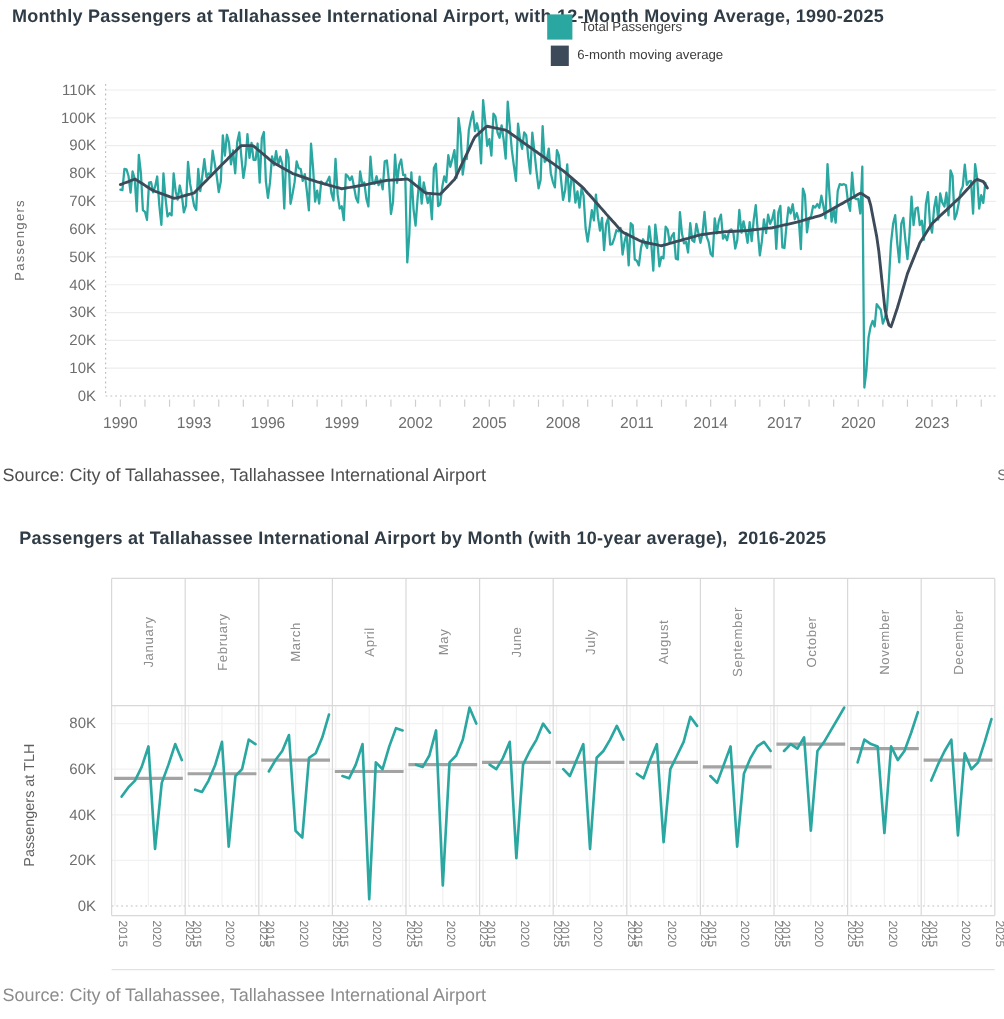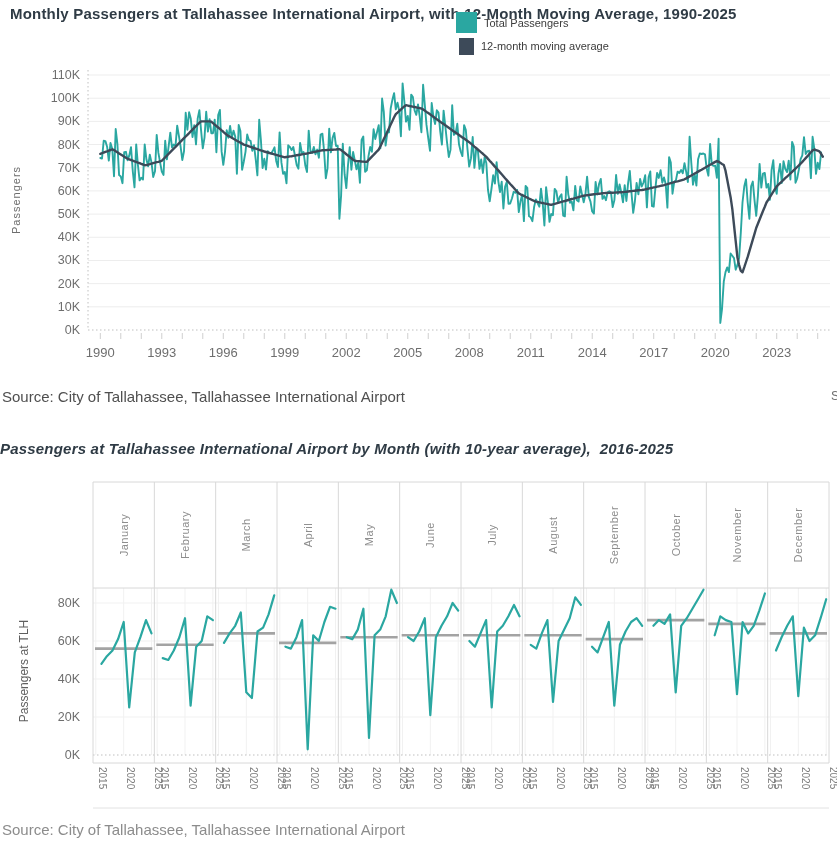--- a/index.html
+++ b/index.html
@@ -116,30 +116,30 @@
       <path d="M100.3 153.8L102.0 153.2L103.7 152.5L105.4 151.9L107.1 151.3L108.8 150.6L110.5 150.0L112.3 149.3L114.0 150.1L115.7 151.2L117.4 152.3L119.1 153.4L120.8 154.5L122.5 155.6L124.2 156.7L125.9 157.8L127.6 158.7L129.3 159.4L131.0 160.0L132.8 160.7L134.5 161.3L136.2 161.9L137.9 162.6L139.6 163.2L141.3 163.9L143.0 164.5L144.7 165.2L146.4 165.1L148.1 164.6L149.8 164.2L151.5 163.7L153.2 163.2L155.0 162.7L156.7 162.2L158.4 161.8L160.1 161.3L161.8 160.8L163.5 159.0L165.2 157.3L166.9 155.6L168.6 153.8L170.3 152.1L172.0 150.4L173.7 148.6L175.5 146.9L177.2 145.1L178.9 143.4L180.6 141.7L182.3 139.9L184.0 138.2L185.7 136.5L187.4 134.8L189.1 133.1L190.8 131.3L192.5 129.6L194.2 127.9L196.0 126.2L197.7 124.5L199.4 122.8L201.1 121.4L202.8 121.4L204.5 121.4L206.2 121.4L207.9 121.4L209.6 121.4L211.3 121.7L213.0 123.1L214.7 124.6L216.4 126.0L218.2 127.5L219.9 128.9L221.6 130.4L223.3 131.8L225.0 133.3L226.7 134.7L228.4 135.9L230.1 136.8L231.8 137.8L233.5 138.8L235.2 139.7L236.9 140.7L238.7 141.7L240.4 142.6L242.1 143.6L243.8 144.6L245.5 145.1L247.2 145.7L248.9 146.3L250.6 146.9L252.3 147.5L254.0 148.0L255.7 148.6L257.4 149.2L259.2 149.8L260.9 150.4L262.6 150.9L264.3 151.5L266.0 152.0L267.7 152.5L269.4 153.0L271.1 153.4L272.8 153.9L274.5 154.4L276.2 154.9L277.9 155.4L279.6 155.9L281.4 156.3L283.1 156.8L284.8 157.3L286.5 157.0L288.2 156.7L289.9 156.4L291.6 156.2L293.3 155.9L295.0 155.6L296.7 155.3L298.4 155.0L300.1 154.7L301.9 154.4L303.6 154.1L305.3 153.8L307.0 153.5L308.7 153.1L310.4 152.7L312.1 152.4L313.8 152.0L315.5 151.7L317.2 151.3L318.9 150.9L320.6 150.6L322.4 150.3L324.1 150.2L325.8 150.1L327.5 150.0L329.2 149.9L330.9 149.8L332.6 149.7L334.3 149.6L336.0 149.5L337.7 149.3L339.4 149.2L341.1 150.0L342.8 151.4L344.6 152.8L346.3 154.2L348.0 155.5L349.7 156.9L351.4 158.3L353.1 159.7L354.8 160.8L356.5 161.0L358.2 161.1L359.9 161.3L361.6 161.5L363.3 161.6L365.1 161.8L366.8 161.9L368.5 160.2L370.2 158.4L371.9 156.6L373.6 154.9L375.3 153.1L377.0 151.3L378.7 149.6L380.4 146.3L382.1 142.7L383.8 139.1L385.6 135.4L387.3 131.8L389.0 128.2L390.7 124.6L392.4 120.9L394.1 117.3L395.8 114.1L397.5 112.6L399.2 111.0L400.9 109.5L402.6 107.9L404.3 106.4L406.0 105.2L407.8 105.6L409.5 106.0L411.2 106.3L412.9 106.7L414.6 107.0L416.3 107.4L418.0 107.8L419.7 108.1L421.4 108.5L423.1 109.4L424.8 110.6L426.5 111.9L428.3 113.1L430.0 114.3L431.7 115.6L433.4 116.8L435.1 118.1L436.8 119.3L438.5 120.5L440.2 121.7L441.9 122.9L443.6 124.1L445.3 125.3L447.0 126.5L448.8 127.8L450.5 129.0L452.2 130.2L453.9 131.4L455.6 132.6L457.3 133.8L459.0 135.0L460.7 136.2L462.4 137.4L464.1 138.6L465.8 139.8L467.5 141.0L469.2 142.2L471.0 143.7L472.7 145.1L474.4 146.6L476.1 148.0L477.8 149.5L479.5 150.9L481.2 152.4L482.9 153.8L484.6 155.3L486.3 156.9L488.0 158.9L489.7 160.8L491.5 162.7L493.2 164.6L494.9 166.6L496.6 168.5L498.3 170.4L500.0 172.4L501.7 174.3L503.4 176.2L505.1 178.2L506.8 180.1L508.5 182.0L510.2 184.0L512.0 185.9L513.7 187.8L515.4 189.8L517.1 191.7L518.8 193.4L520.5 194.3L522.2 195.1L523.9 195.9L525.6 196.8L527.3 197.6L529.0 198.5L530.7 199.3L532.4 200.2L534.2 201.0L535.9 201.6L537.6 201.9L539.3 202.3L541.0 202.7L542.7 203.0L544.4 203.4L546.1 203.7L547.8 204.1L549.5 204.5L551.2 204.8L552.9 204.3L554.7 203.9L556.4 203.4L558.1 202.9L559.8 202.4L561.5 201.9L563.2 201.4L564.9 201.0L566.6 200.5L568.3 200.0L570.0 199.5L571.7 199.0L573.4 198.6L575.2 198.1L576.9 197.6L578.6 197.1L580.3 196.6L582.0 196.1L583.7 195.7L585.4 195.4L587.1 195.2L588.8 195.0L590.5 194.7L592.2 194.5L593.9 194.3L595.6 194.1L597.4 193.9L599.1 193.7L600.8 193.5L602.5 193.2L604.2 193.1L605.9 193.0L607.6 192.9L609.3 192.9L611.0 192.8L612.7 192.7L614.4 192.6L616.1 192.5L617.9 192.4L619.6 192.3L621.3 192.2L623.0 192.1L624.7 191.9L626.4 191.7L628.1 191.5L629.8 191.3L631.5 191.1L633.2 190.9L634.9 190.7L636.6 190.5L638.4 190.3L640.1 190.1L641.8 190.0L643.5 189.8L645.2 189.4L646.9 189.0L648.6 188.6L650.3 188.2L652.0 187.8L653.7 187.4L655.4 187.1L657.1 186.7L658.8 186.3L660.6 185.9L662.3 185.5L664.0 185.1L665.7 184.6L667.4 184.2L669.1 183.7L670.8 183.2L672.5 182.7L674.2 182.2L675.9 181.7L677.6 181.3L679.3 180.8L681.1 180.3L682.8 179.8L684.5 179.3L686.2 178.4L687.9 177.4L689.6 176.4L691.3 175.5L693.0 174.5L694.7 173.5L696.4 172.6L698.1 171.6L699.8 170.6L701.6 169.7L703.3 168.7L705.0 167.7L706.7 166.8L708.4 165.8L710.1 164.8L711.8 163.9L713.5 162.9L715.2 161.9L716.9 161.0L718.6 161.7L720.3 162.8L722.0 163.9L723.8 165.0L725.5 170.7L727.2 179.6L728.9 188.4L730.6 197.2L732.3 208.9L734.0 225.0L735.7 241.1L737.4 257.2L739.1 265.1L740.8 270.9L742.5 272.3L744.3 267.2L746.0 262.0L747.7 256.9L749.4 251.2L751.1 245.4L752.8 239.6L754.5 233.8L756.2 228.0L757.9 223.8L759.6 219.5L761.3 215.3L763.0 211.0L764.8 206.8L766.5 202.5L768.2 199.8L769.9 197.1L771.6 194.4L773.3 191.7L775.0 189.0L776.7 186.3L778.4 184.7L780.1 183.1L781.8 181.5L783.5 179.8L785.2 178.2L787.0 176.6L788.7 175.0L790.4 173.4L792.1 171.8L793.8 170.2L795.5 168.6L797.2 167.0L798.9 165.4L800.6 163.7L802.3 161.9L804.0 160.0L805.7 158.1L807.5 156.2L809.2 154.2L810.9 152.3L812.6 150.4L814.3 149.5L816.0 150.1L817.7 150.7L819.4 151.4L821.1 153.8L822.8 156.7" fill="none" stroke="#3d4a59" stroke-width="2.4" stroke-linejoin="round" stroke-linecap="round"></path>
     </svg>
 
   <div class="legend">
     <div class="legend-row">
       <span class="swatch total" style="background: rgb(42, 167, 161);"></span>
       <span class="legend-label">Total Passengers</span>
     </div>
     <div class="legend-row">
       <span class="swatch ma" style="background: rgb(61, 74, 89);"></span>
-      <span class="legend-label">12-month moving average</span>
+      <span class="legend-label">6-month moving average</span>
     </div>
   </div>
 
   <div class="source top">Source: City of Tallahassee, Tallahassee International Airport</div>
   <div class="clipped-s">S</div>
 </div>
 
 <div>
-  <div class="chart-title" style="left:0;top:440px;font-style:italic;">Passengers at Tallahassee International Airport by Month (with 10-year average),  2016-2025</div>
+  <div class="chart-title" style="left:16px;top:440px;">Passengers at Tallahassee International Airport by Month (with 10-year average),  2016-2025</div>
 
   <svg id="facetChart" width="837" height="350">
       <g>
         <line x1="93" x2="829" y1="247" y2="247" stroke="#f1f1f1" stroke-width="1"></line>
         <line x1="93" x2="829" y1="209" y2="209" stroke="#f1f1f1" stroke-width="1"></line>
         <line x1="93" x2="829" y1="171" y2="171" stroke="#f1f1f1" stroke-width="1"></line>
         <line x1="93" x2="829" y1="133" y2="133" stroke="#f1f1f1" stroke-width="1"></line>
         <line x1="95.78787878787878" x2="95.78787878787878" y1="118" y2="285" stroke="#f1f1f1" stroke-width="1"></line>
         <line x1="123.66666666666667" x2="123.66666666666667" y1="118" y2="285" stroke="#f1f1f1" stroke-width="1"></line>
         <line x1="151.54545454545456" x2="151.54545454545456" y1="118" y2="285" stroke="#f1f1f1" stroke-width="1"></line>

